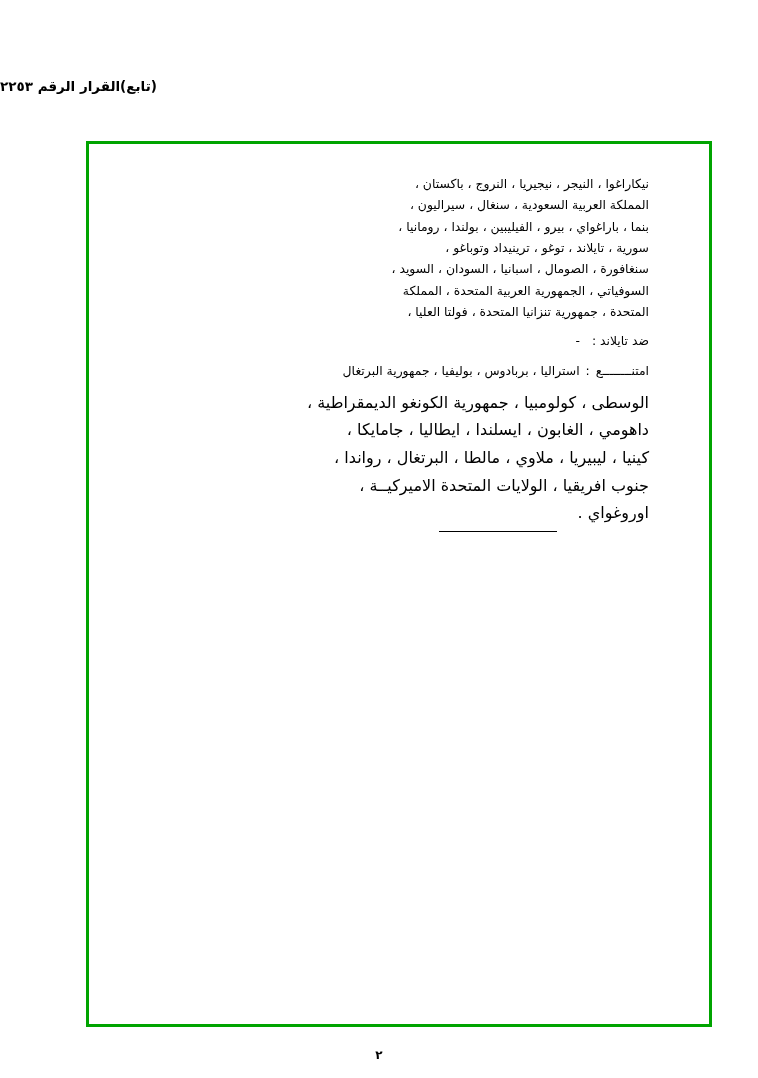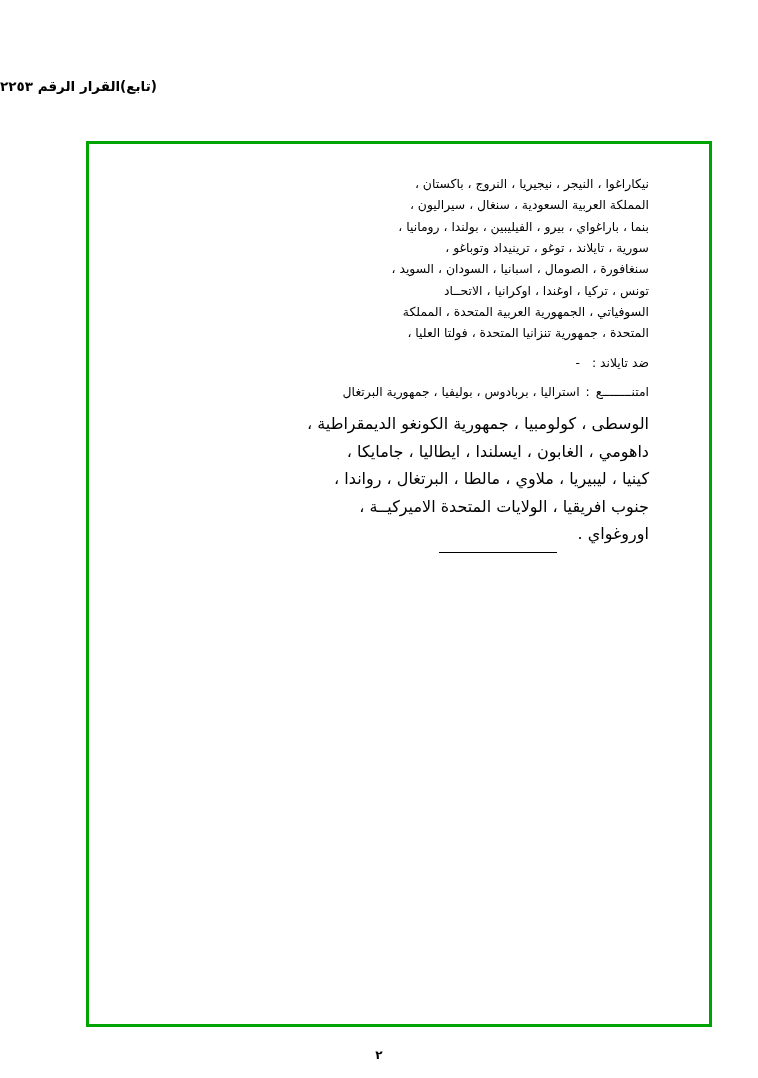--- a/index.html
+++ b/index.html
@@ -127,21 +127,20 @@
 
   <div class="frame">
     <div class="content">
 
       <div class="para">
         <span class="ln">نيكاراغوا ، النيجر ، نيجيريا ، النروج ، باكستان ،</span>
         <span class="ln">المملكة العربية السعودية ، سنغال ، سيراليون ،</span>
         <span class="ln">بنما ، باراغواي ، بيرو ، الفيليبين ، بولندا ، رومانيا ،</span>
         <span class="ln">سورية ، تايلاند ، توغو ، ترينيداد وتوباغو ،</span>
         <span class="ln">سنغافورة ، الصومال ، اسبانيا ، السودان ، السويد ،</span>
-        <span class="ln">تونس ، تركيا ، اوغندا ، اوكرانيا ، الاتحــاد</span>
         <span class="ln">السوفياتي ، الجمهورية العربية المتحدة ، المملكة</span>
         <span class="ln">المتحدة ، جمهورية تنزانيا المتحدة ، فولتا العليا ،</span>
       </div>
 
       <div class="vote-row">
         <span class="vote-label">ضد تايلاند  :</span>
         <span style="padding-right:12px">-</span>
       </div>
 
       <div class="vote-row">

